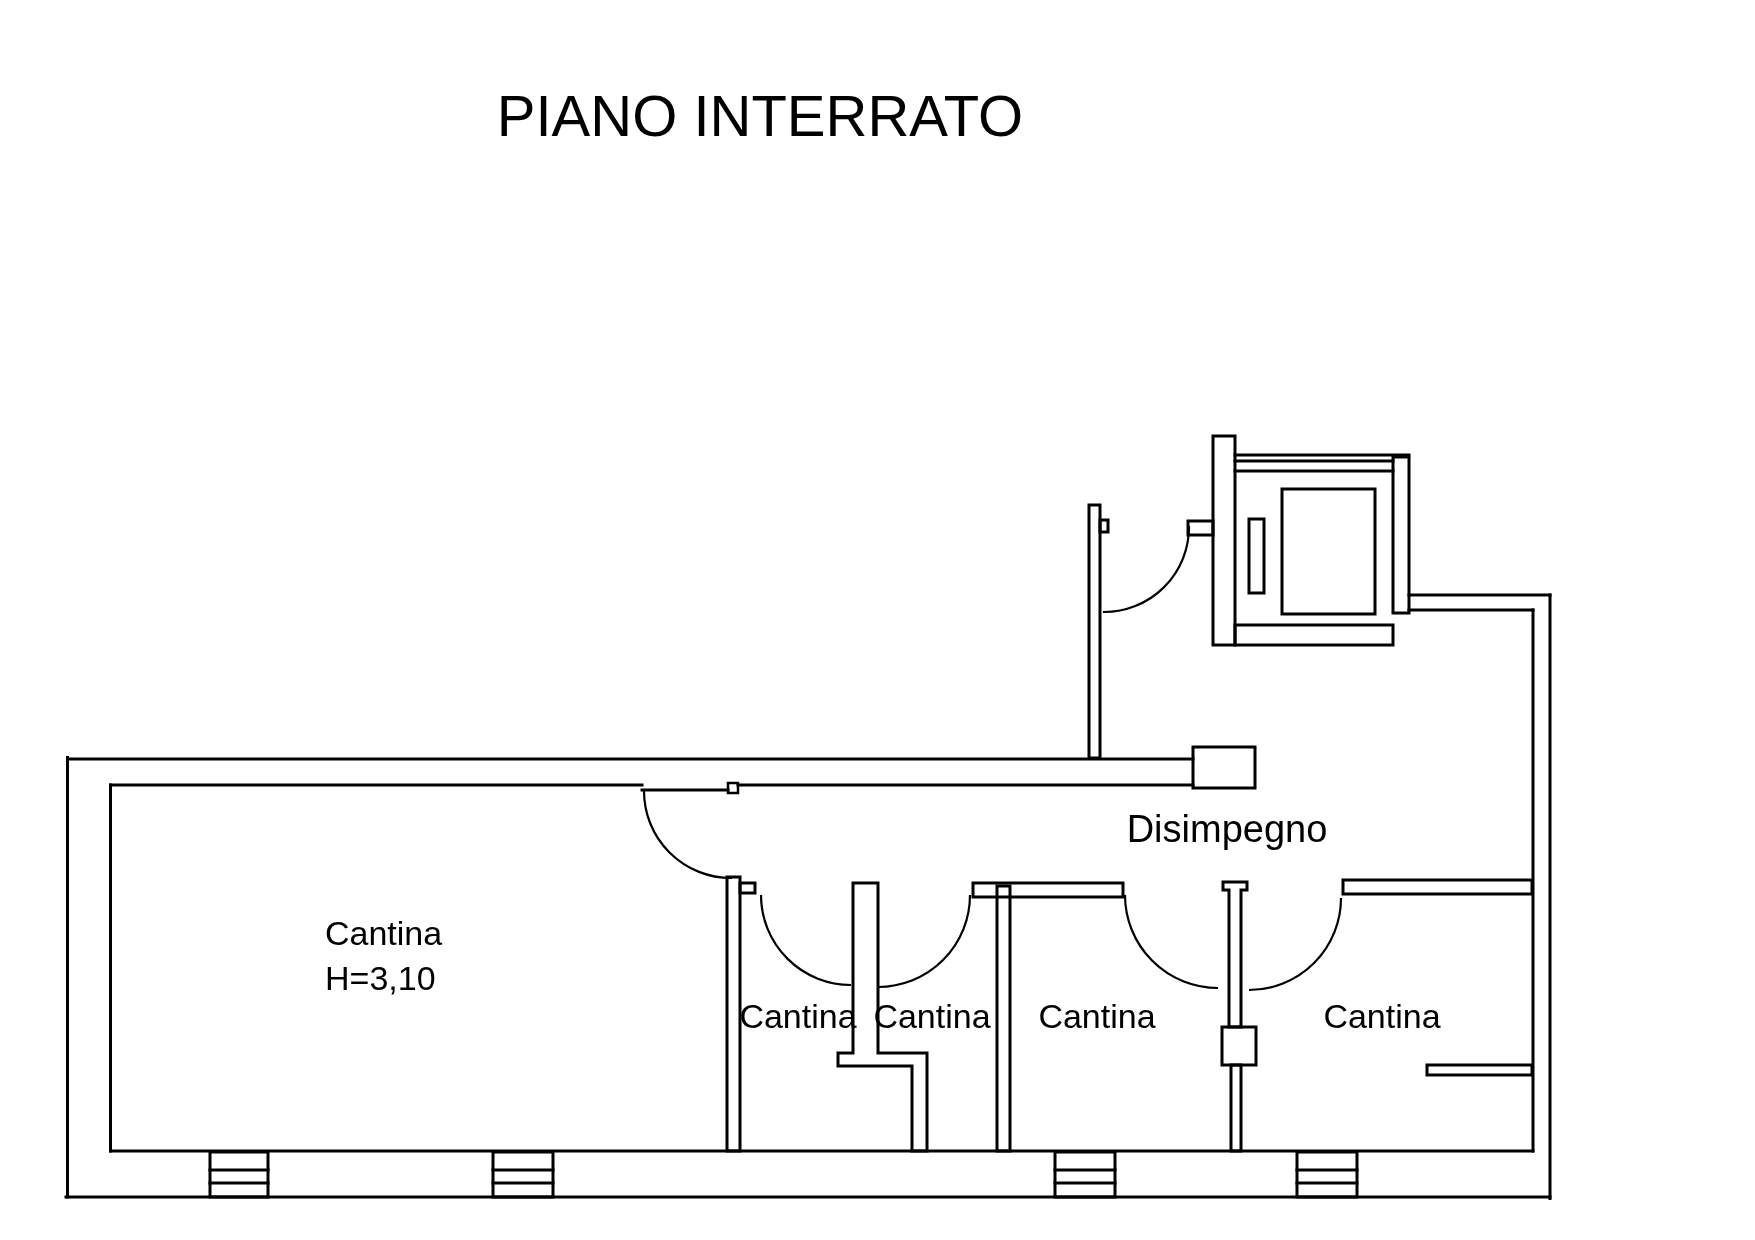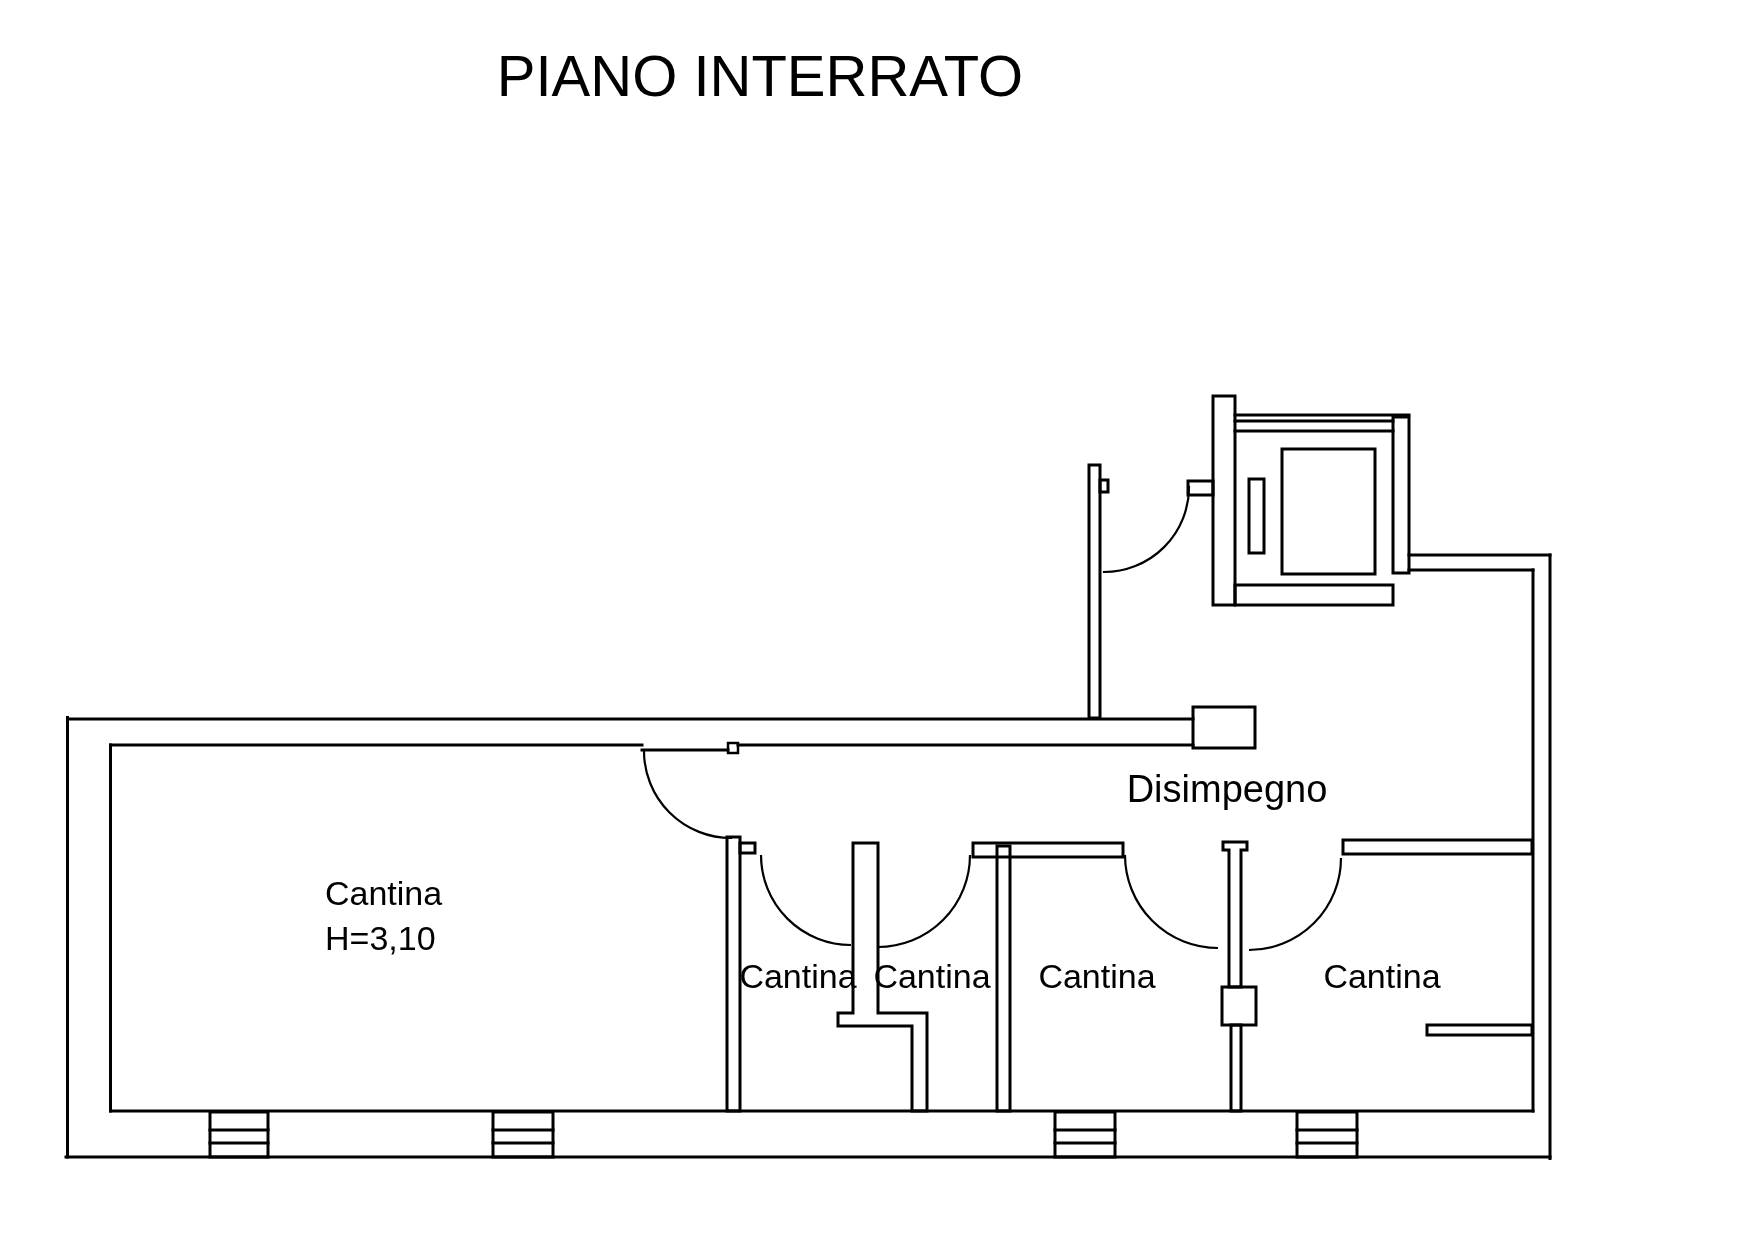--- a/index.html
+++ b/index.html
@@ -6,20 +6,21 @@
     margin: 0;
     padding: 0;
     background: #ffffff;
   }
   .page {
     position: relative;
     width: 1755px;
     height: 1164px;
     background: #ffffff;
     font-family: "Liberation Sans", sans-serif;
+    margin-top: 40px;
   }
   svg text {
     font-family: "Liberation Sans", sans-serif;
     fill: #000000;
   }
   .t-title   { font-size: 58px; }
   .t-room    { font-size: 34px; }
   .t-hall    { font-size: 38px; }
 </style>
 </head>

